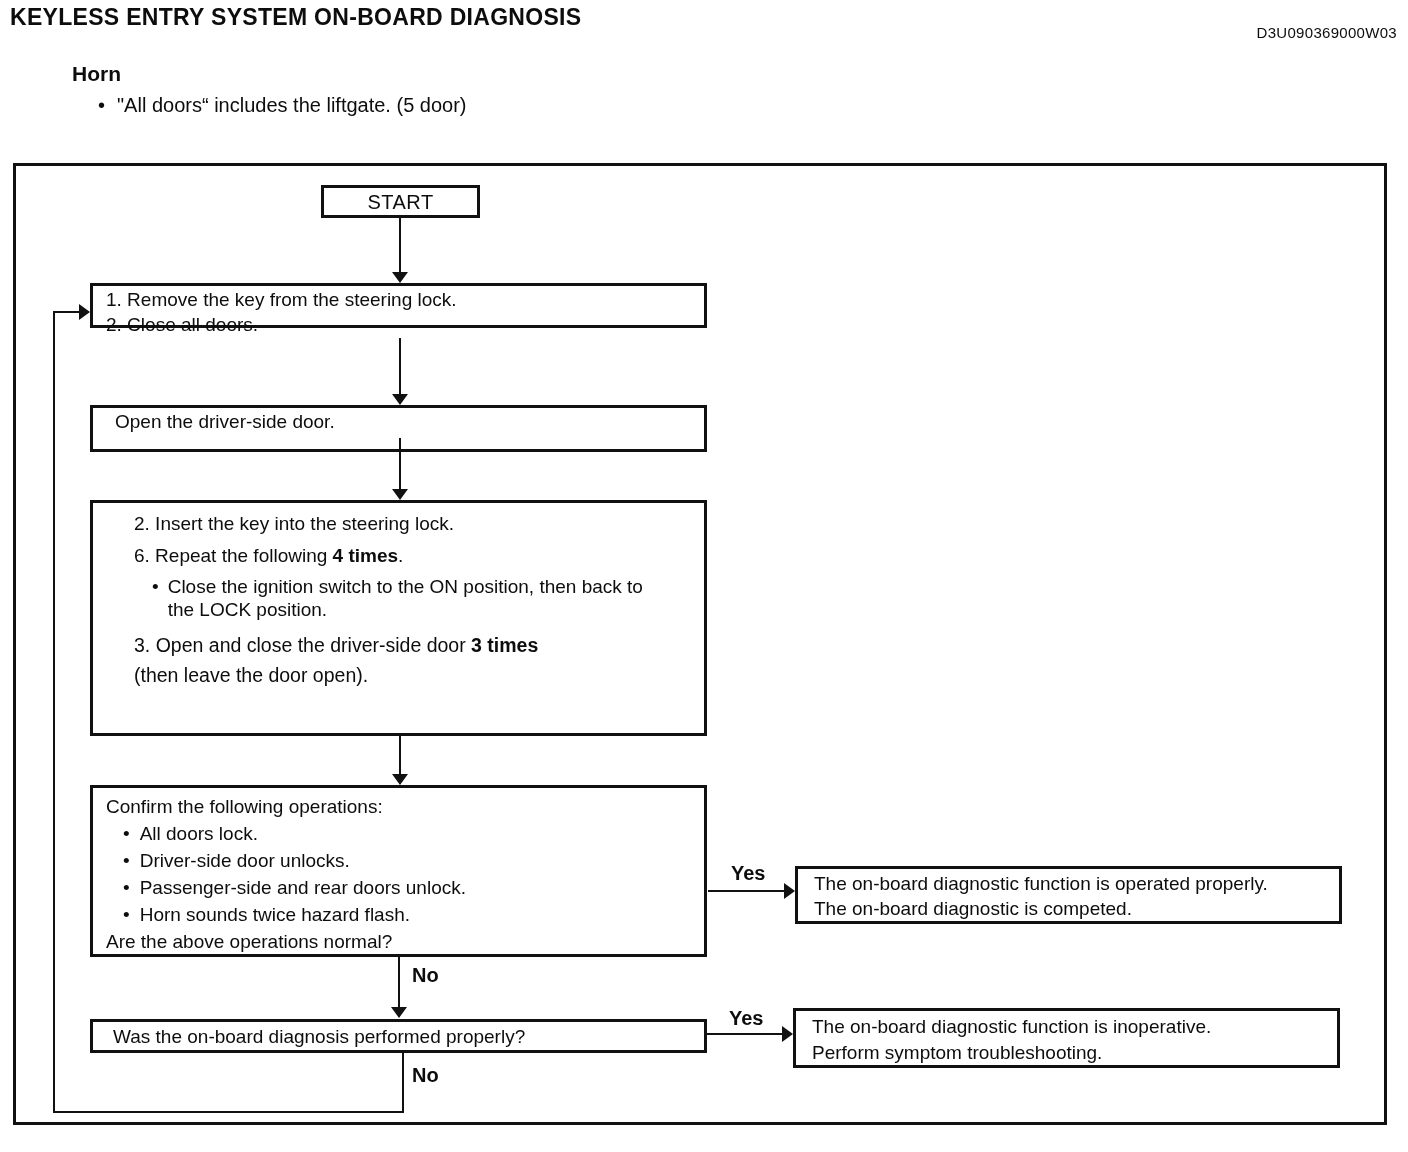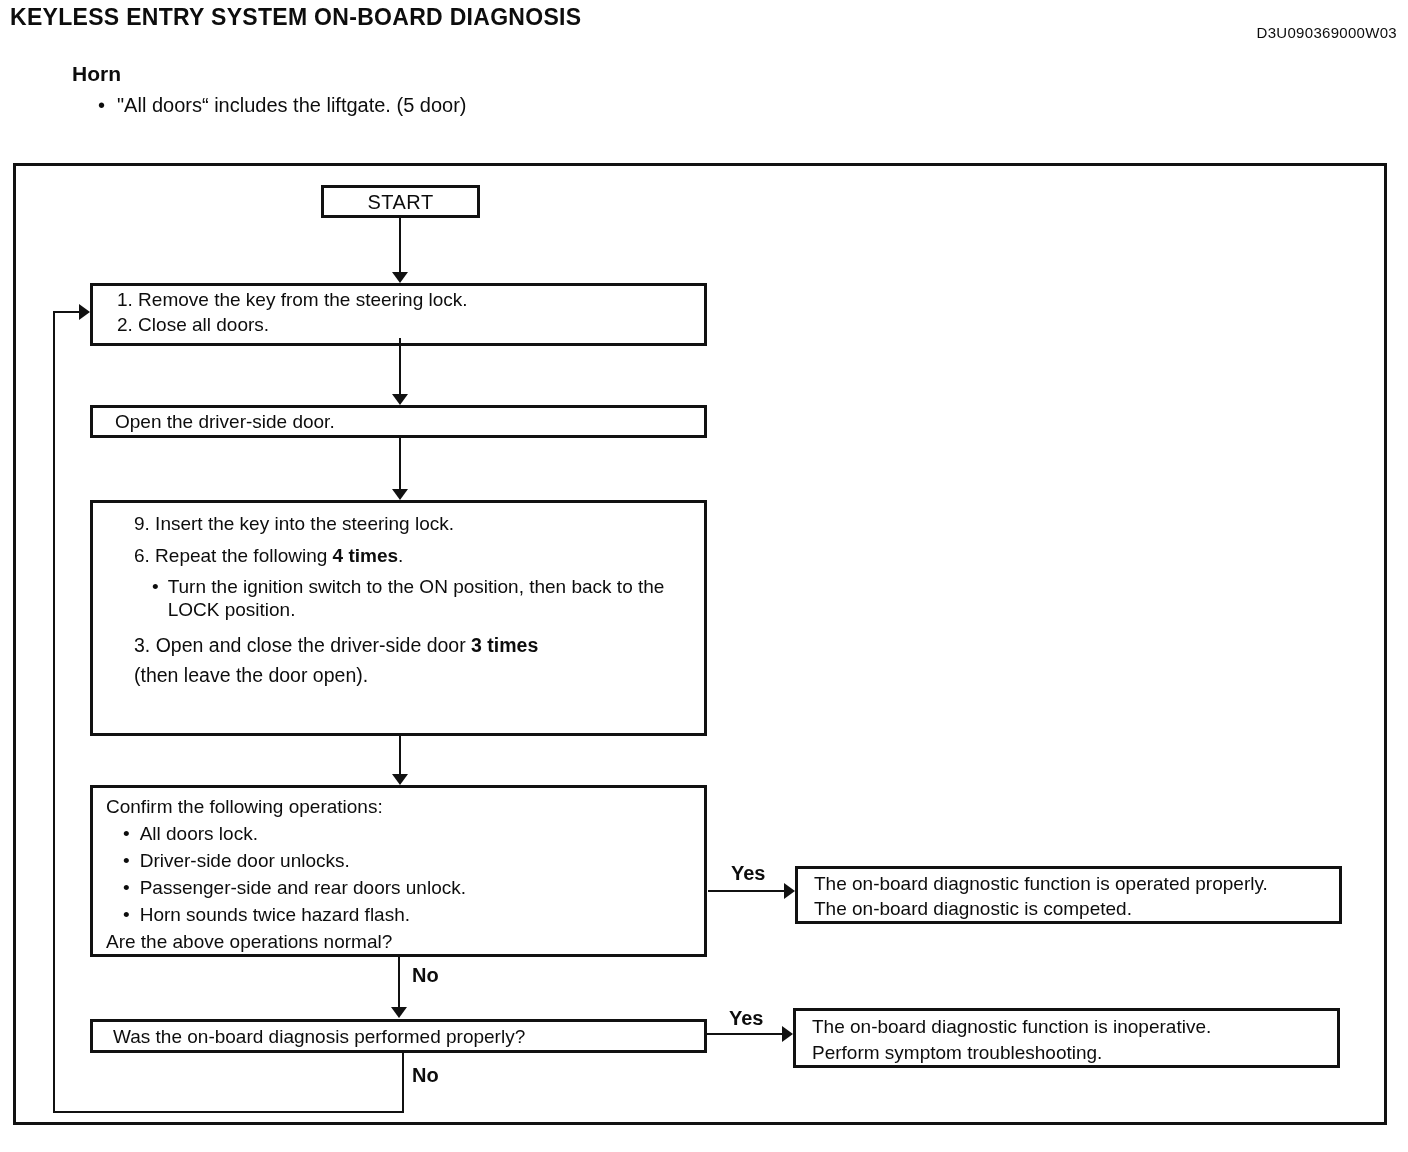--- a/index.html
+++ b/index.html
@@ -39,22 +39,22 @@
     border: 3px solid #111;
     background: #fff;
     font-size: 19px;
     line-height: 25px;
   }
   .box-start {
     left: 321px; top: 185px; width: 159px; height: 33px;
     display: flex; align-items: flex-end; justify-content: center;
     font-size: 20px; letter-spacing: 0.5px;
   }
-  .box-step1 { left: 90px; top: 283px; width: 617px; height: 63px; padding: 1px 10px 0 24px; line-height: 25px; }
-  .box-step2 { left: 90px; top: 405px; width: 617px; height: 33px; padding: 1px 10px 0 22px; }
+  .box-step1 { left: 90px; top: 283px; width: 617px; height: 45px; padding: 1px 10px 0 13px; line-height: 25px; }
+  .box-step2 { left: 90px; top: 405px; width: 617px; height: 47px; padding: 1px 10px 0 22px; }
   .box-perform { left: 90px; top: 500px; width: 617px; height: 236px; padding: 8px 14px 0 11px; }
   .p-title { margin-bottom: 9px; }
   .p-item  { padding-left: 30px; margin-bottom: 7px; }
   .p-sub   { padding-left: 48px; margin-bottom: 9px; display: flex; gap: 9px; max-width: 596px; line-height: 23px; }
   .p-sub .sub-text { max-width: 500px; }
   .p-item3 { padding-left: 30px; font-size: 19.5px; line-height: 30px; }
   .box-confirm { left: 90px; top: 785px; width: 617px; height: 172px; padding: 5px 12px 0 13px; line-height: 27px; }
   .c-bullet { padding-left: 17px; display: flex; gap: 10px; }
   .box-result-ok  { left: 795px; top: 866px; width: 547px; height: 58px; padding: 2px 10px 0 16px; line-height: 25px; }
   .box-question   { left: 90px;  top: 1019px; width: 617px; height: 34px; padding: 2px 10px 0 20px; }
@@ -111,25 +111,25 @@
   <div class="arr-down" style="left:392px; top:394px;"></div>
 
   <div class="fbox box-step2">
     <div>Open the driver-side door.</div>
   </div>
 
   <div class="vline" style="left:399px; top:438px; height:51px;"></div>
   <div class="arr-down" style="left:392px; top:489px;"></div>
 
   <div class="fbox box-perform">
-    <div class="p-item">9. Insert the key into the steering lock.</div>
+    <div class="p-item">2. Insert the key into the steering lock.</div>
     <div class="p-item"><span>6. Repeat the following </span><b>4 times</b><span>.</span></div>
     <div class="p-sub">
       <span>•</span>
-      <span class="sub-text">Turn the ignition switch to the ON position, then back to the LOCK position.</span>
+      <span class="sub-text">Close the ignition switch to the ON position, then back to the LOCK position.</span>
     </div>
     <div class="p-item3">
       <div><span>3. Open and close the driver-side door </span><b>3 times</b></div>
       <div>(then leave the door open).</div>
     </div>
   </div>
 
   <div class="vline" style="left:399px; top:736px; height:39px;"></div>
   <div class="arr-down" style="left:392px; top:774px;"></div>
 

